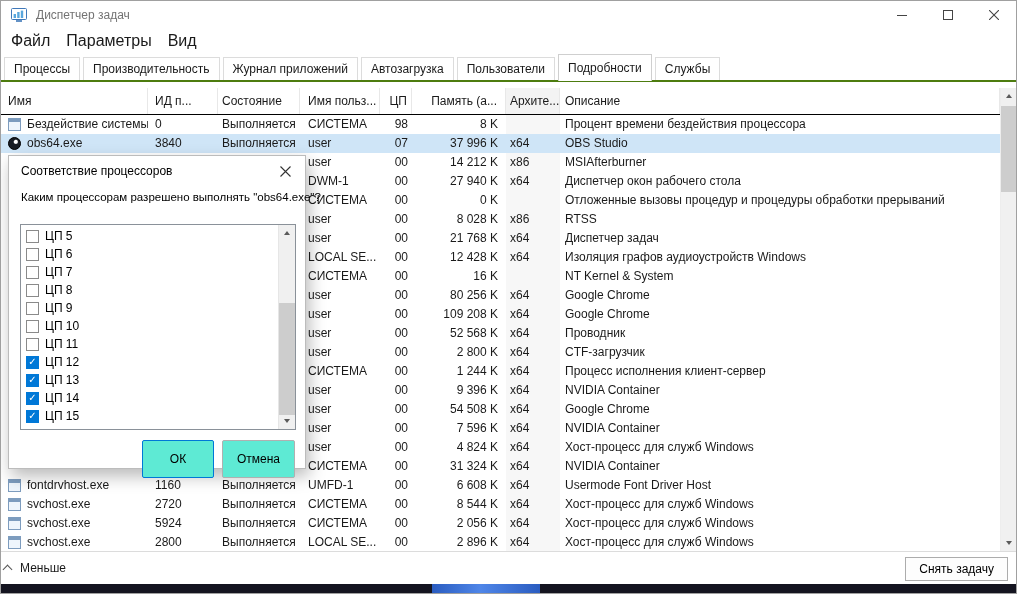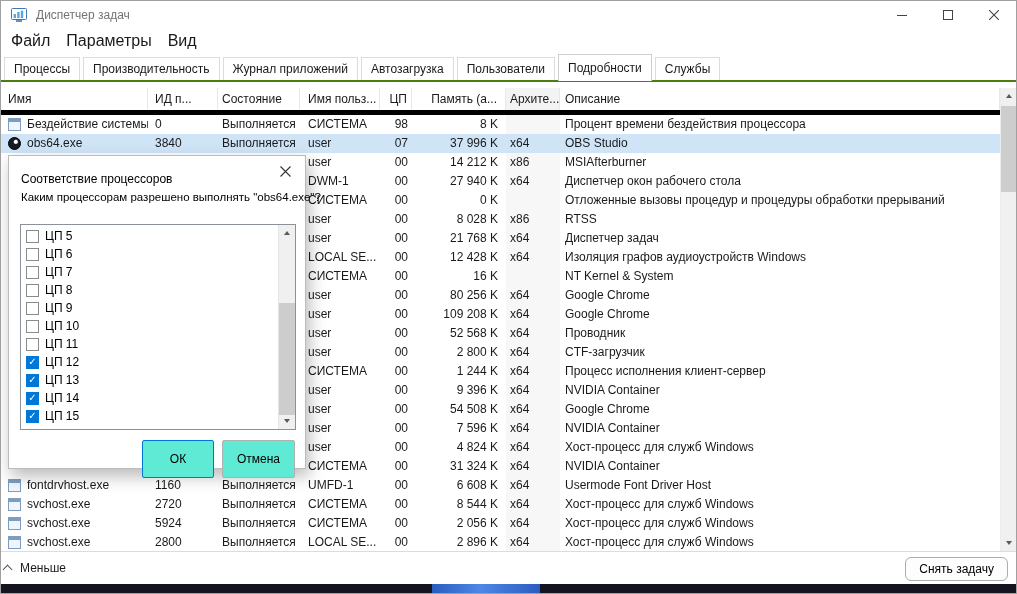--- a/index.html
+++ b/index.html
@@ -17,21 +17,21 @@
   
   .menubar{position:absolute;top:30px;left:0;width:100%;height:22px;display:flex;align-items:center;padding-left:3px}
   .menu-item{padding:3px 8px;font-size:16px}
 
   
   .tabbar{position:absolute;top:52px;left:0;width:100%;height:30px;display:flex;align-items:flex-end;padding-left:4px;border-bottom:2px solid #4d7c0f}
   .tab{background:#fff;border:1px solid #dcdcdc;border-bottom:none;height:23px;line-height:22px;padding:0 9px;margin-right:3px;font-size:12px;white-space:nowrap}
   .tab.active{height:27px;line-height:26px;margin-bottom:-1px;z-index:2;border-color:#cfcfcf;background:#fff}
 
   
-  .thead{position:absolute;top:88px;left:0;width:1000px;height:27px;display:flex;border-bottom:5px solid #000000;background:#fff;z-index:1}
+  .thead{position:absolute;top:88px;left:0;width:1000px;height:27px;display:flex;border-bottom:1px solid #000000;background:#fff;z-index:1}
   .hcell{height:100%;display:flex;align-items:center;border-right:1px solid #e8e8e8;font-size:12px;color:#1a1a1a;white-space:nowrap;overflow:hidden}
   .tbody{position:absolute;top:115px;left:0;width:1000px;height:436px;overflow:hidden}
   .row{display:flex;height:19px;line-height:19px}
   .row.selected{background:#cfe5f7}
   .cell{overflow:hidden;white-space:nowrap;font-size:12px;height:19px}
   .c-name{width:148px;padding-left:8px}
   .c-pid{width:70px;padding-left:7px}
   .c-status{width:82px;padding-left:4px}
   .c-user{width:80px;padding-left:8px}
   .c-cpu{width:32px;padding-right:4px;text-align:right;justify-content:flex-end}
@@ -51,42 +51,42 @@
   .main-scroll{left:1000px;top:88px;width:17px;height:463px;border-left:1px solid #ededed}
   .sb-arrow{position:absolute;left:0;width:100%;height:16px;display:flex;align-items:center;justify-content:center}
   .sb-arrow.up{top:0}.sb-arrow.down{bottom:0}
   .tri-up{width:0;height:0;border-left:3.5px solid transparent;border-right:3.5px solid transparent;border-bottom:4.5px solid #5a5a5a}
   .tri-down{width:0;height:0;border-left:3.5px solid transparent;border-right:3.5px solid transparent;border-top:4.5px solid #5a5a5a}
   .sb-thumb{position:absolute;left:0;width:100%;background:#cdcdcd}
   .main-thumb{top:18px;height:86px}
 
   
   .dialog{position:absolute;left:8px;top:155px;width:298px;height:314px;background:#fff;border:1px solid #bcbcbc;box-shadow:3px 7px 16px rgba(0,0,0,.28);z-index:40}
-  .dlg-titlebar{position:relative;height:30px;display:flex;align-items:flex-end}
+  .dlg-titlebar{position:relative;height:30px;display:flex;align-items:center}
   .dlg-title{margin-left:12px;font-size:12px;color:#000}
   .dlg-close{position:absolute;right:0;top:0;width:40px;height:30px;display:flex;align-items:center;justify-content:center}
   .dlg-prompt{margin:5px 12px 0;font-size:11.5px;white-space:nowrap;color:#000}
   .listbox{position:absolute;left:11px;top:68px;width:276px;height:206px;border:1px solid #8a9199;background:#fff;overflow:hidden}
   .cpu-list{padding-top:2px}
   .cpu-item{display:flex;align-items:center;height:18px;padding-left:5px}
   .cb{flex:0 0 auto;width:13px;height:13px;border:1px solid #8a8a8a;background:#fff;display:flex;align-items:center;justify-content:center}
   .cb.checked{background:#0078d7;border-color:#0078d7}
   .cb.checked::after{content:"✓";color:#fff;font-size:10px;line-height:1}
   .cb-label{margin-left:6px;font-size:12px;color:#000}
   .lb-scroll{position:absolute;top:0;right:0;width:17px;height:100%;background:#f0f0f0;border-left:1px solid #e6e6e6}
   .lb-thumb{top:78px;height:112px}
   .dlg-btn{position:absolute;top:284px;height:38px;font-size:12px;font-family:inherit;display:flex;align-items:center;justify-content:center;background:#5eead4;border:1px solid #b0b0b0;border-radius:2px;color:#000}
   .btn-ok{left:133px;width:72px;border:1px solid #0078d7}
   .btn-cancel{left:213px;width:73px}
 
   
   .footer{position:absolute;top:551px;left:0;width:100%;height:33px;background:#fff;border-top:1px solid #dcdcdc;z-index:15}
   .less{position:absolute;left:4px;top:9px;display:flex;align-items:center;gap:9px;font-size:12px;color:#1a1a1a}
   .chev{width:7px;height:7px;border-top:1.5px solid #555;border-left:1.5px solid #555;transform:rotate(45deg);margin-top:3px}
-  .end-task{position:absolute;right:9px;top:5px;height:24px;padding:0 13px;display:flex;align-items:center;background:#fdfdfd;border:1px solid #acacac;border-radius:6px;font-size:12px;font-family:inherit;color:#000}
+  .end-task{position:absolute;right:9px;top:5px;height:24px;padding:0 13px;display:flex;align-items:center;background:#fdfdfd;border:1px solid #acacac;border-radius:0;font-size:12px;font-family:inherit;color:#000}
 
   
   .taskbar{position:absolute;top:584px;left:0;width:100%;height:10px;background:#141420;z-index:20}
   .tb-blue{position:absolute;left:432px;top:0;width:108px;height:10px;background:linear-gradient(90deg,#2a5cc0,#4f86e8 45%,#2a5cc0)}
 </style>
 </head>
 <body>
 
 <div class="frame"></div>
 

